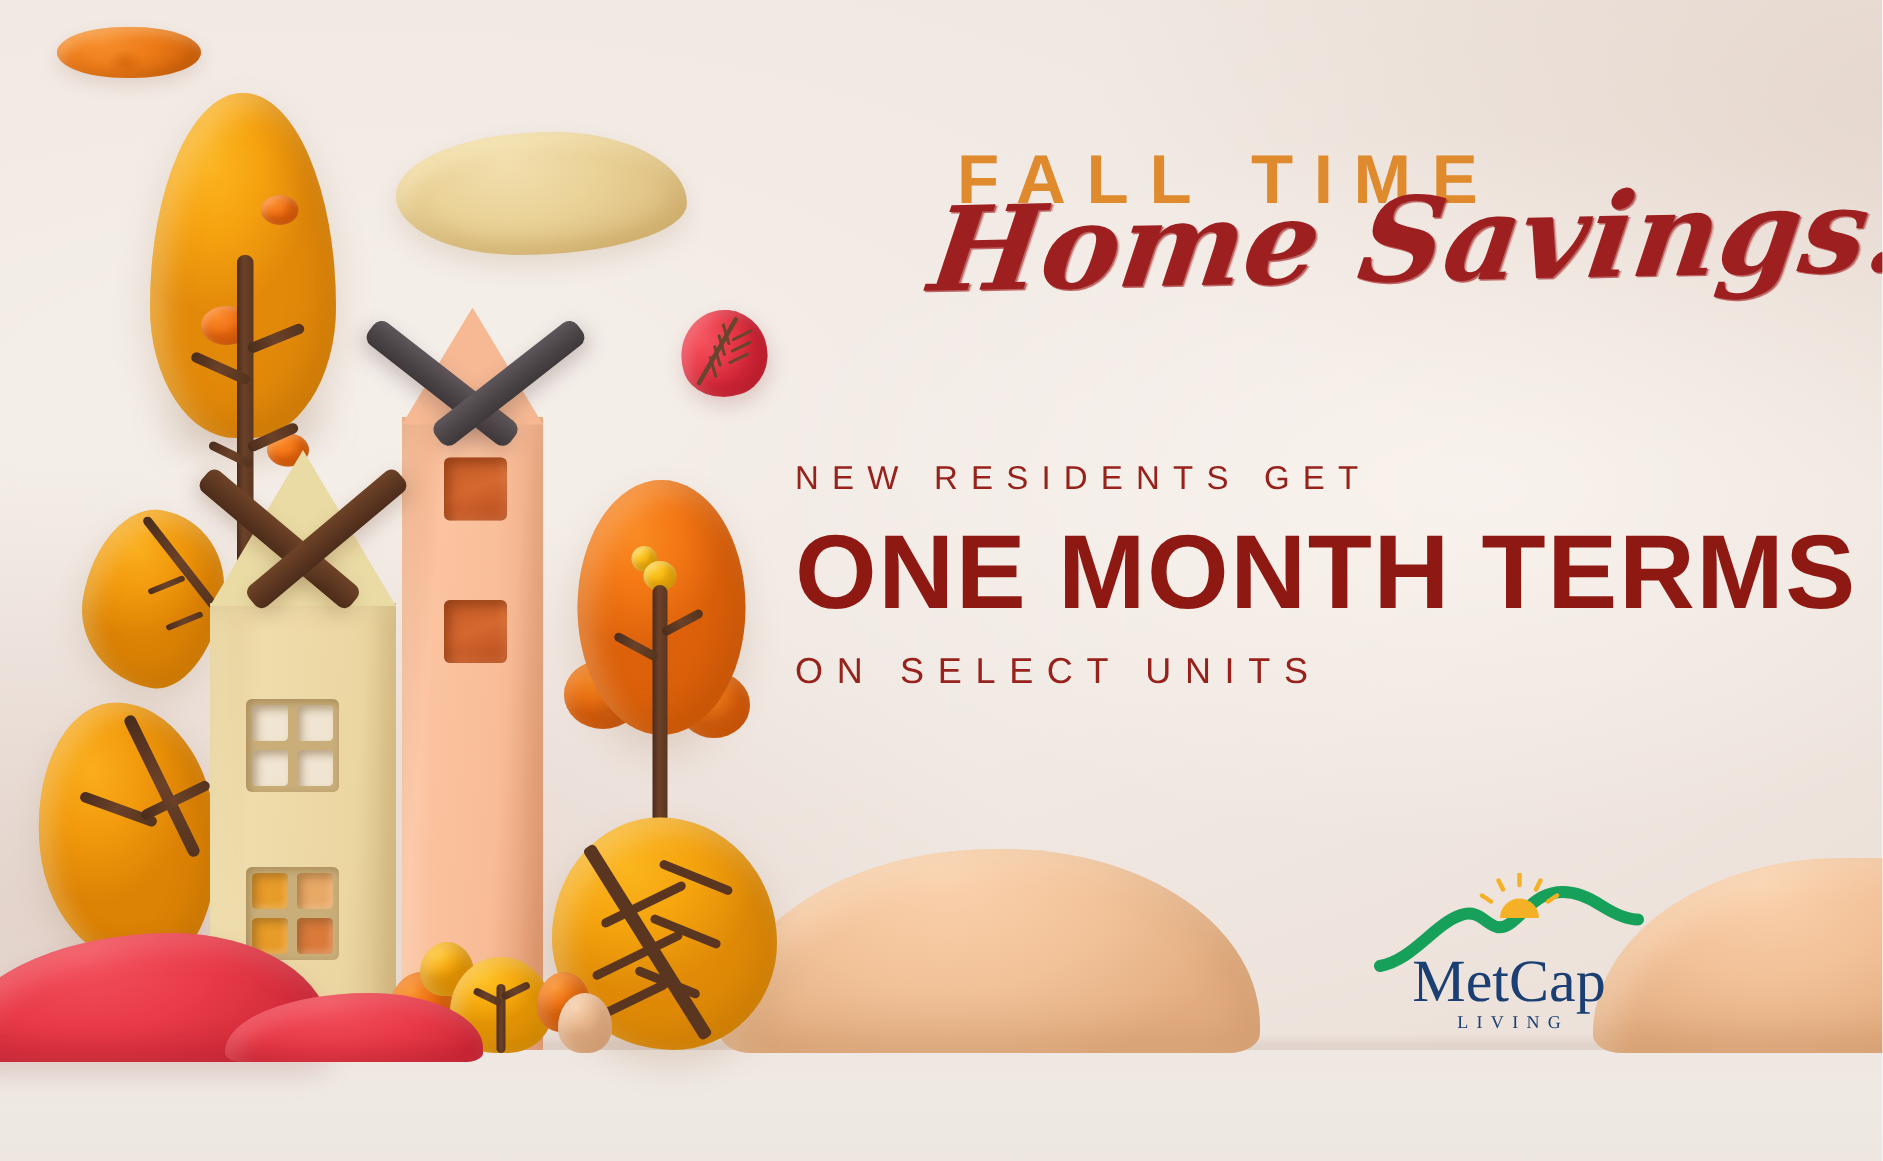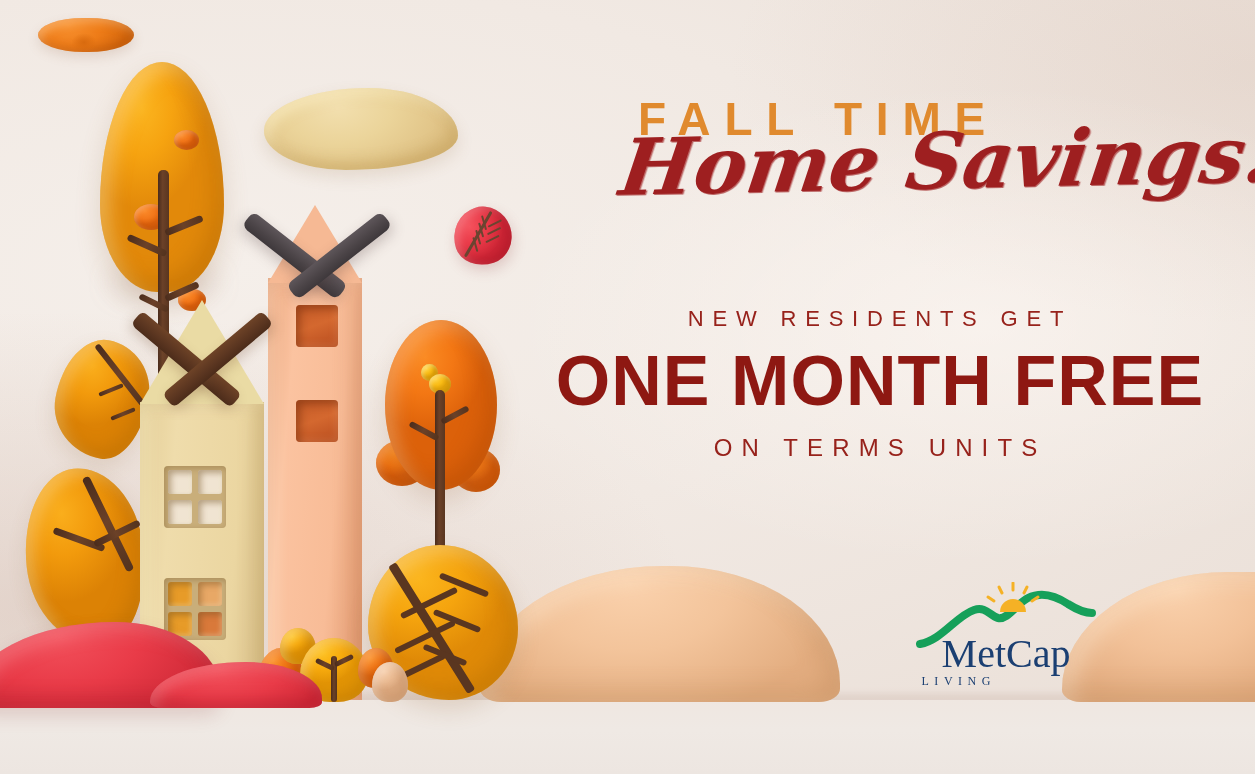--- a/index.html
+++ b/index.html
@@ -297,21 +297,21 @@
     font-weight: 700;
     font-size: 78px;
     color: #9E1F20;
     line-height: 1;
     white-space: nowrap;
     transform: skewX(-9deg) rotate(-1.2deg);
     text-shadow: 1px 1px 0 rgba(158,31,32,.55), 2px 1px 0 rgba(158,31,32,.22);
   }
 
   .offer-wrap {
-    position: absolute; left: 530px; top: 306px; width: 700px; text-align: center;
+    position: absolute; left: 530px; top: 306px; width: 700px; 
   }
   .offer-kicker {
     font-size: 22px;
     font-weight: 400;
     letter-spacing: 0.40em;
     color: #97221B;
     white-space: nowrap;
   }
   .offer-main {
     margin-top: 14px;
@@ -337,21 +337,21 @@
     position: absolute; left: 0; top: 52px; width: 180px;
     text-align: center;
     font-family: "Liberation Serif", serif;
     font-size: 40px;
     font-weight: 400;
     color: #1B3F72;
     line-height: 1;
   }
   .logo-sub {
     position: absolute; left: 0; top: 92px; width: 180px;
-    text-align: left;
+    text-align: center;
     font-family: "Liberation Serif", serif;
     font-size: 12px;
     letter-spacing: 0.46em;
     color: #1B3F72;
     text-indent: 0.46em;
   }
 
   
   .footer-text {
     position: absolute; left: 42px; top: 726px;
@@ -472,22 +472,22 @@
   <div class="clay dune-red"></div>
   <div class="clay dune-red2"></div>
 
   <div class="headline-wrap">
     <div class="headline-top">FALL TIME</div>
     <div class="headline-script">Home Savings!</div>
   </div>
 
   <div class="offer-wrap">
     <div class="offer-kicker">NEW RESIDENTS GET</div>
-    <div class="offer-main">ONE MONTH FREE</div>
-    <div class="offer-sub">ON TERMS UNITS</div>
+    <div class="offer-main">ONE MONTH TERMS</div>
+    <div class="offer-sub">ON SELECT UNITS</div>
   </div>
 
   <div class="logo-wrap">
     <svg width="180" height="70" viewBox="0 0 180 70">
       <path d="M4 62 C 26 58, 40 34, 58 28 C 70 24, 74 34, 82 36 C 92 38, 100 22, 112 16 C 126 9, 140 14, 152 22 C 160 27, 168 31, 176 31" stroke="#16A05A" stroke-width="8" fill="none" stroke-linecap="round"></path>
       <path d="M84 30 A 13 13 0 0 1 110 30 Z" fill="#F5B125"></path>
       <g stroke="#F5B125" stroke-width="3" stroke-linecap="round">
         <line x1="97" y1="8" x2="97" y2="1"></line>
         <line x1="86" y1="11" x2="83" y2="5"></line>
         <line x1="108" y1="11" x2="111" y2="5"></line>

